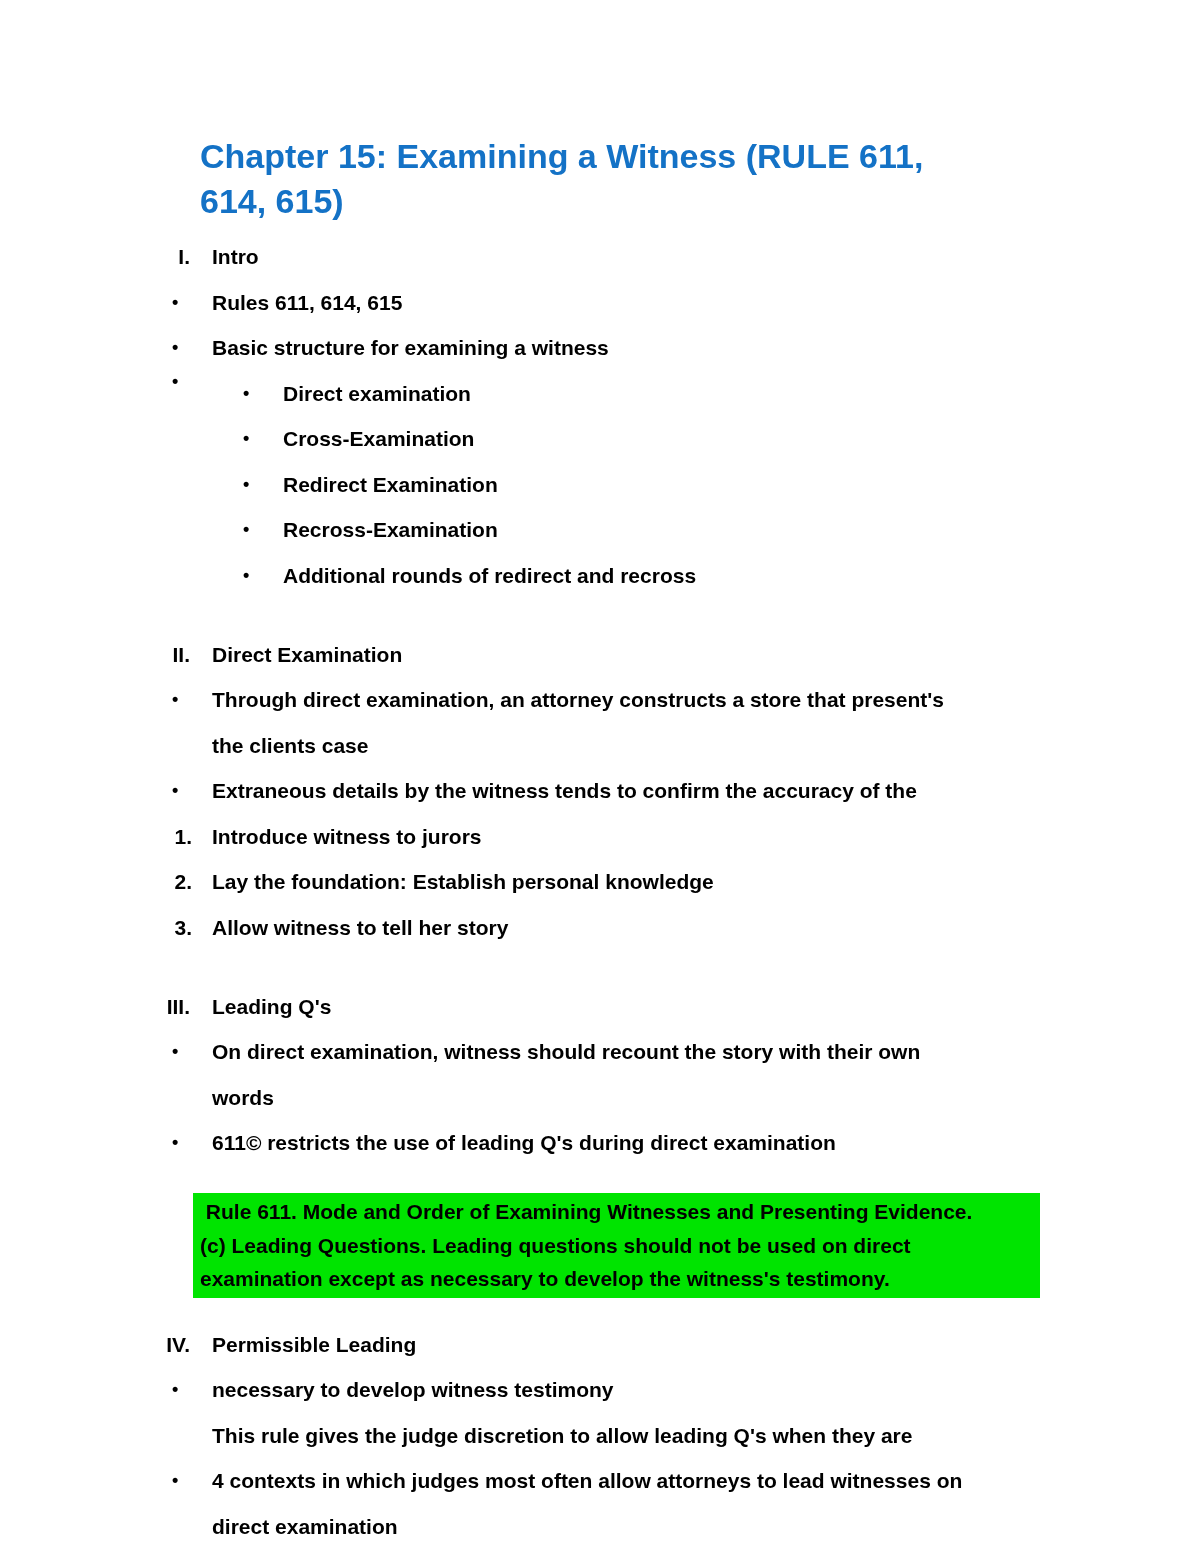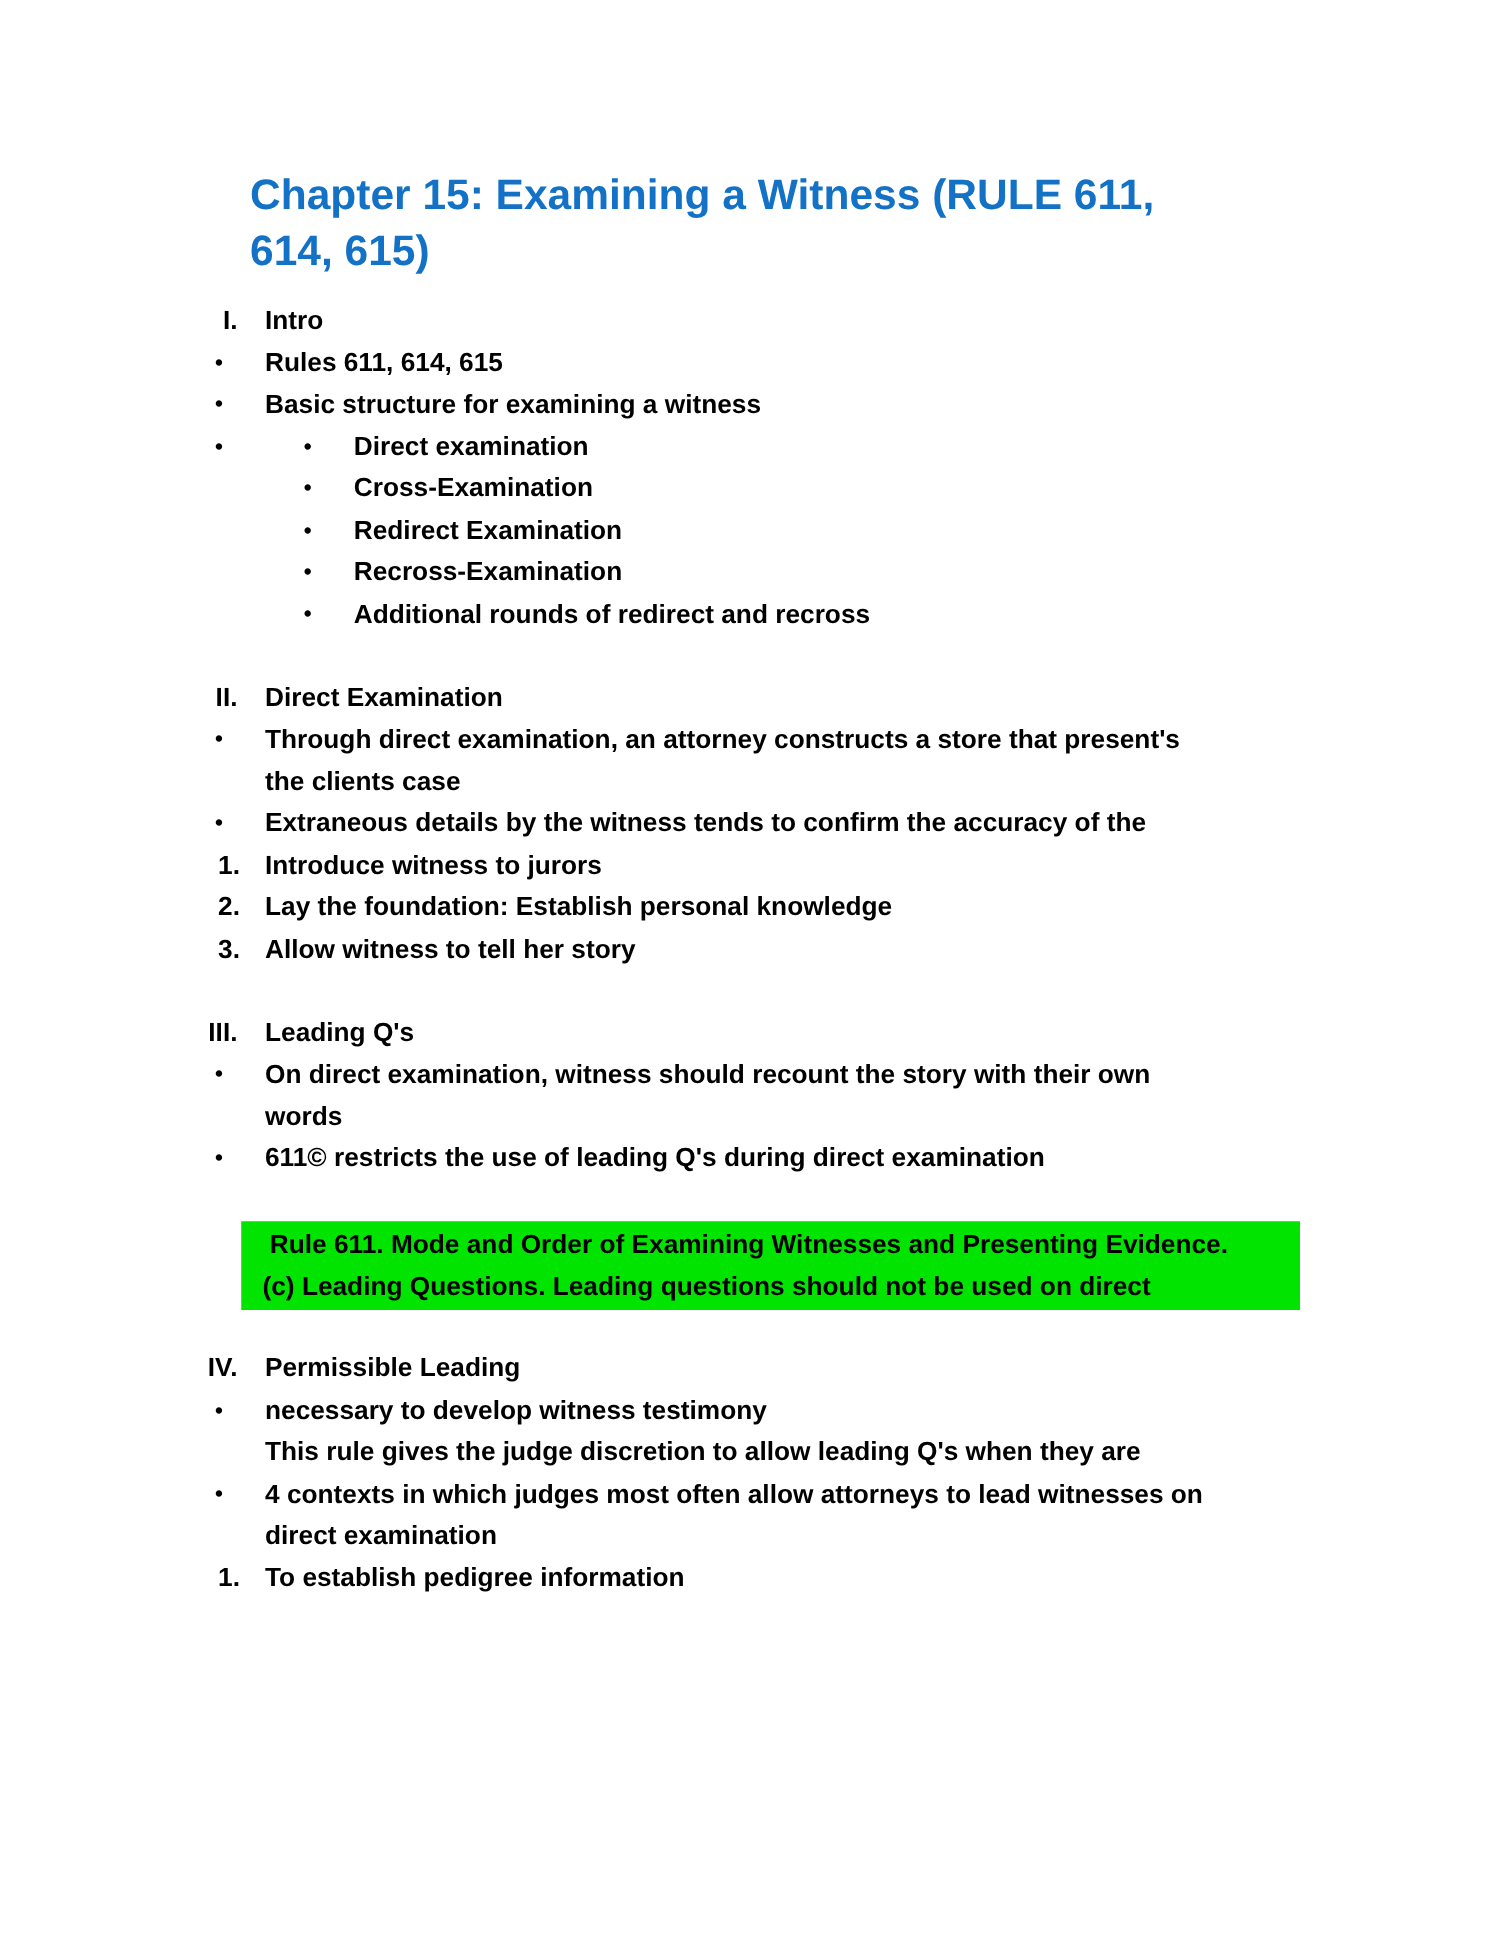--- a/index.html
+++ b/index.html
@@ -20,33 +20,33 @@
     color:#1472c6;
   }
   .title .tline { white-space:pre-wrap; }
   .outline {
     margin-top:16px;
     font-size:21px;
     line-height:33.5px;
     font-weight:600;
   }
   .row { position:relative; padding-left:212px; padding-right:40px; }
-  .row .line { white-space:pre-wrap; }
+  .row .line { white-space:pre-wrap;margin-top:12px; }
   .row .marker { position:absolute; top:0; }
   .row.roman .marker { left:120px; width:70px; text-align:right; }
   .row.num   .marker { left:120px; width:72px; text-align:right; }
   .row.b1    .marker { left:172px; width:20px; text-align:left; font-size:18px; }
   .row.b2    { padding-left:283px; }
   .row.b2    .marker { left:243px; width:20px; text-align:left; font-size:18px; }
   .spacer { height:33.5px; }
   .hl-block {
     margin:0 0 30px 193px;
     width:869px;
     background:#00e400;
-    padding:2px 8px 2px 17px;
+    padding:2px 8px 2px 7px;
     box-sizing:border-box;
   }
   .hl-line { white-space:pre-wrap; }
   .u {
     text-decoration-thickness:2px;
     text-underline-offset:3px;
   }
 </style>
 </head>
 <body>
@@ -129,20 +129,21 @@
         <div class="line">words</div>
       </div>
       <div class="row b1">
         <span class="marker">•</span>
         <div class="line">611© restricts the use of leading Q's during direct examination</div>
       </div>
       <div class="spacer"></div>
       <div class="hl-block" style="background: rgb(0, 228, 0);">
         <div class="hl-line"><span> Rule 611. Mode and Order of Examining Witnesses and Presenting Evidence.</span></div>
         <div class="hl-line"><span>(c) Leading Questions. Leading questions </span><span class="u">should not</span><span> be used on direct</span></div>
+        <div class="hl-line"><span>examination </span><span class="u">except</span><span> as </span><span class="u">necessary to develop the witness's testimony</span><span>.</span></div>
       </div>
       <div class="row roman">
         <span class="marker">IV.</span>
         <div class="line">Permissible Leading</div>
       </div>
       <div class="row b1">
         <span class="marker">•</span>
         <div class="line">necessary to develop witness testimony</div>
         <div class="line">This rule gives the judge discretion to allow leading Q's when they are</div>
       </div>

